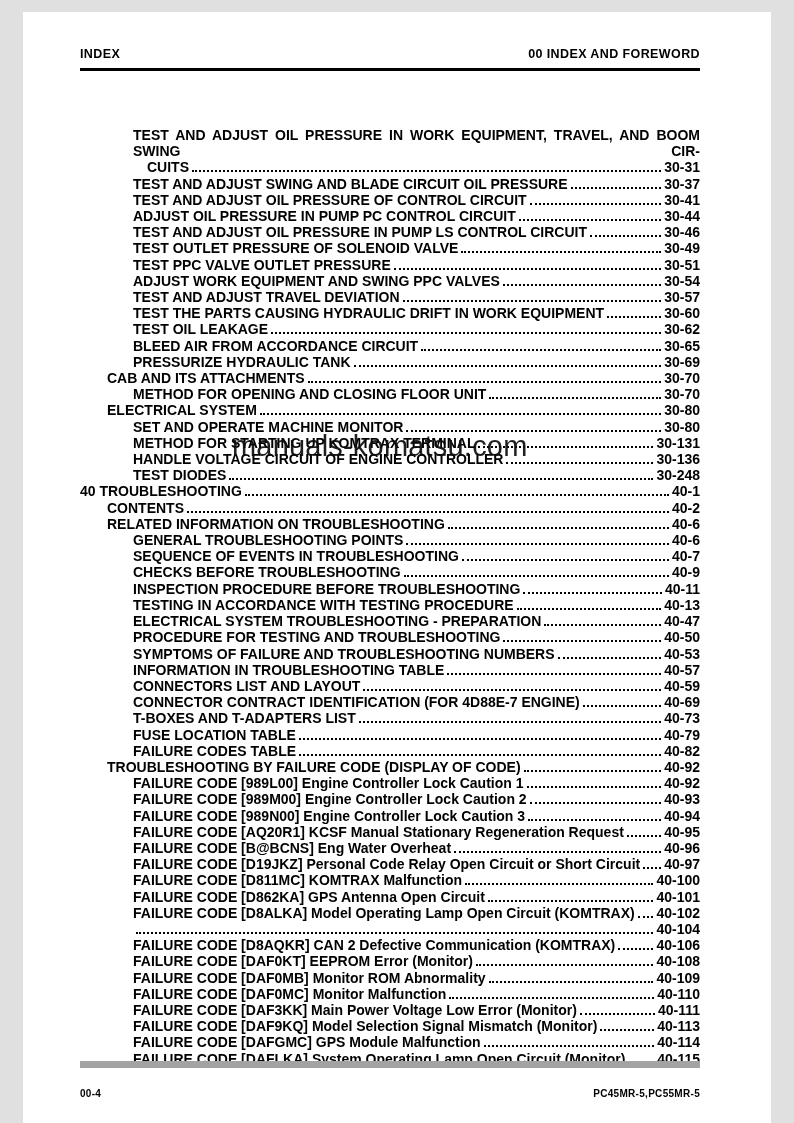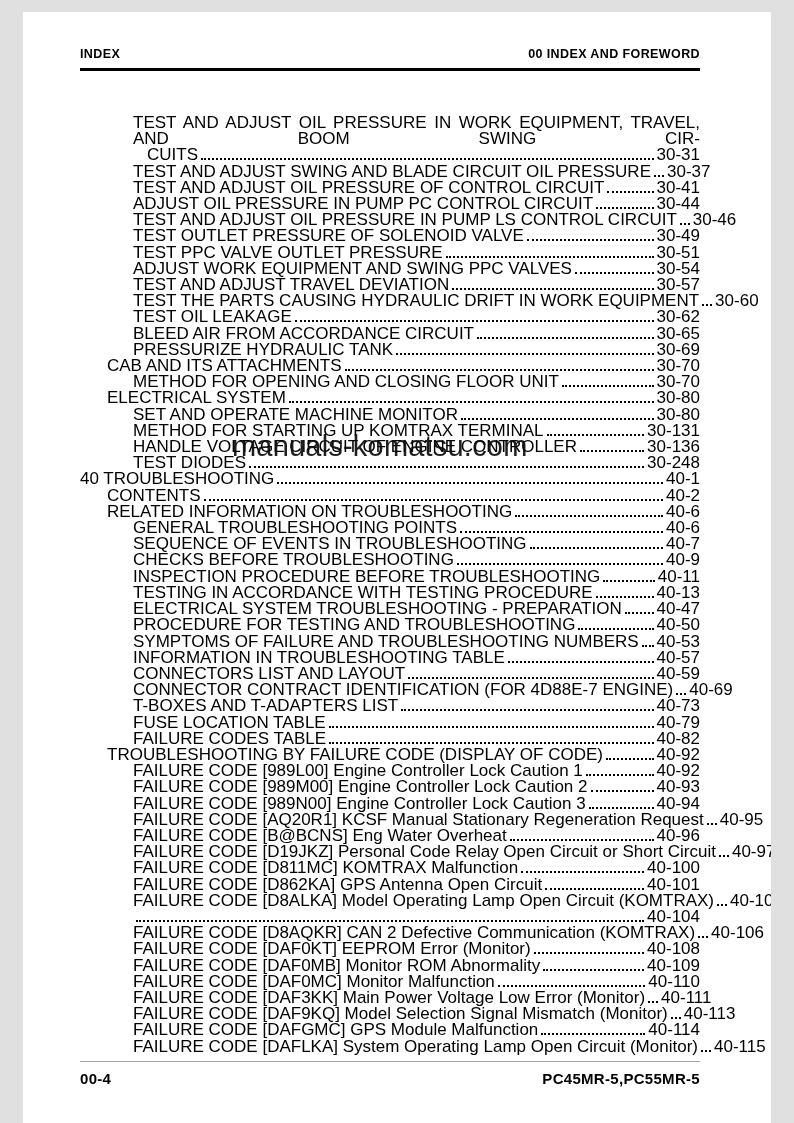--- a/index.html
+++ b/index.html
@@ -13,22 +13,22 @@
     overflow:hidden;
   }
   .header {
     position:absolute; left:57px; right:71px; top:35px;
     display:flex; justify-content:space-between; align-items:flex-end;
     font-size:12.5px; font-weight:bold; letter-spacing:0.4px;
     padding-bottom:7px;
     border-bottom:3px solid #000;
   }
   .toc {
-    position:absolute; left:57px; right:71px; top:103px;
-    font-size:17px; line-height:16.2px;
+    position:absolute; left:57px; right:71px; top:115px;
+    font-size:14px; line-height:16.2px;font-weight:bold;
   }
   .row { display:flex; align-items:baseline; }
   .title { white-space:nowrap; }
   .leader {
     flex:1 1 auto; min-width:10px;
     border-bottom:2px dotted #000;
     margin:0 3px;
   }
   .page-num { white-space:nowrap; }
   .lvl1 { padding-left:0; }
@@ -41,24 +41,24 @@
   }
   .watermark {
     position:absolute; left:209px; top:418px;
     font-size:29px; letter-spacing:0.2px;
     color:rgba(12,12,12,0.92);
     white-space:nowrap;
     pointer-events:none;
   }
   .footer {
     position:absolute; left:57px; right:71px; top:1049px;
-    border-top:1px solid #a3a3a3;
-    padding-top:8px;
+    border-top:7px solid #a3a3a3;
+    padding-top:20px;
     display:flex; justify-content:space-between;
-    font-size:15px; font-weight:bold; letter-spacing:0.3px;
+    font-size:10px; font-weight:bold; letter-spacing:0.3px;
   }
 </style>
 </head>
 <body>
 
 <div class="page">
 
   <div class="header">
     <span>INDEX</span>
     <span>00 INDEX AND FOREWORD</span>

